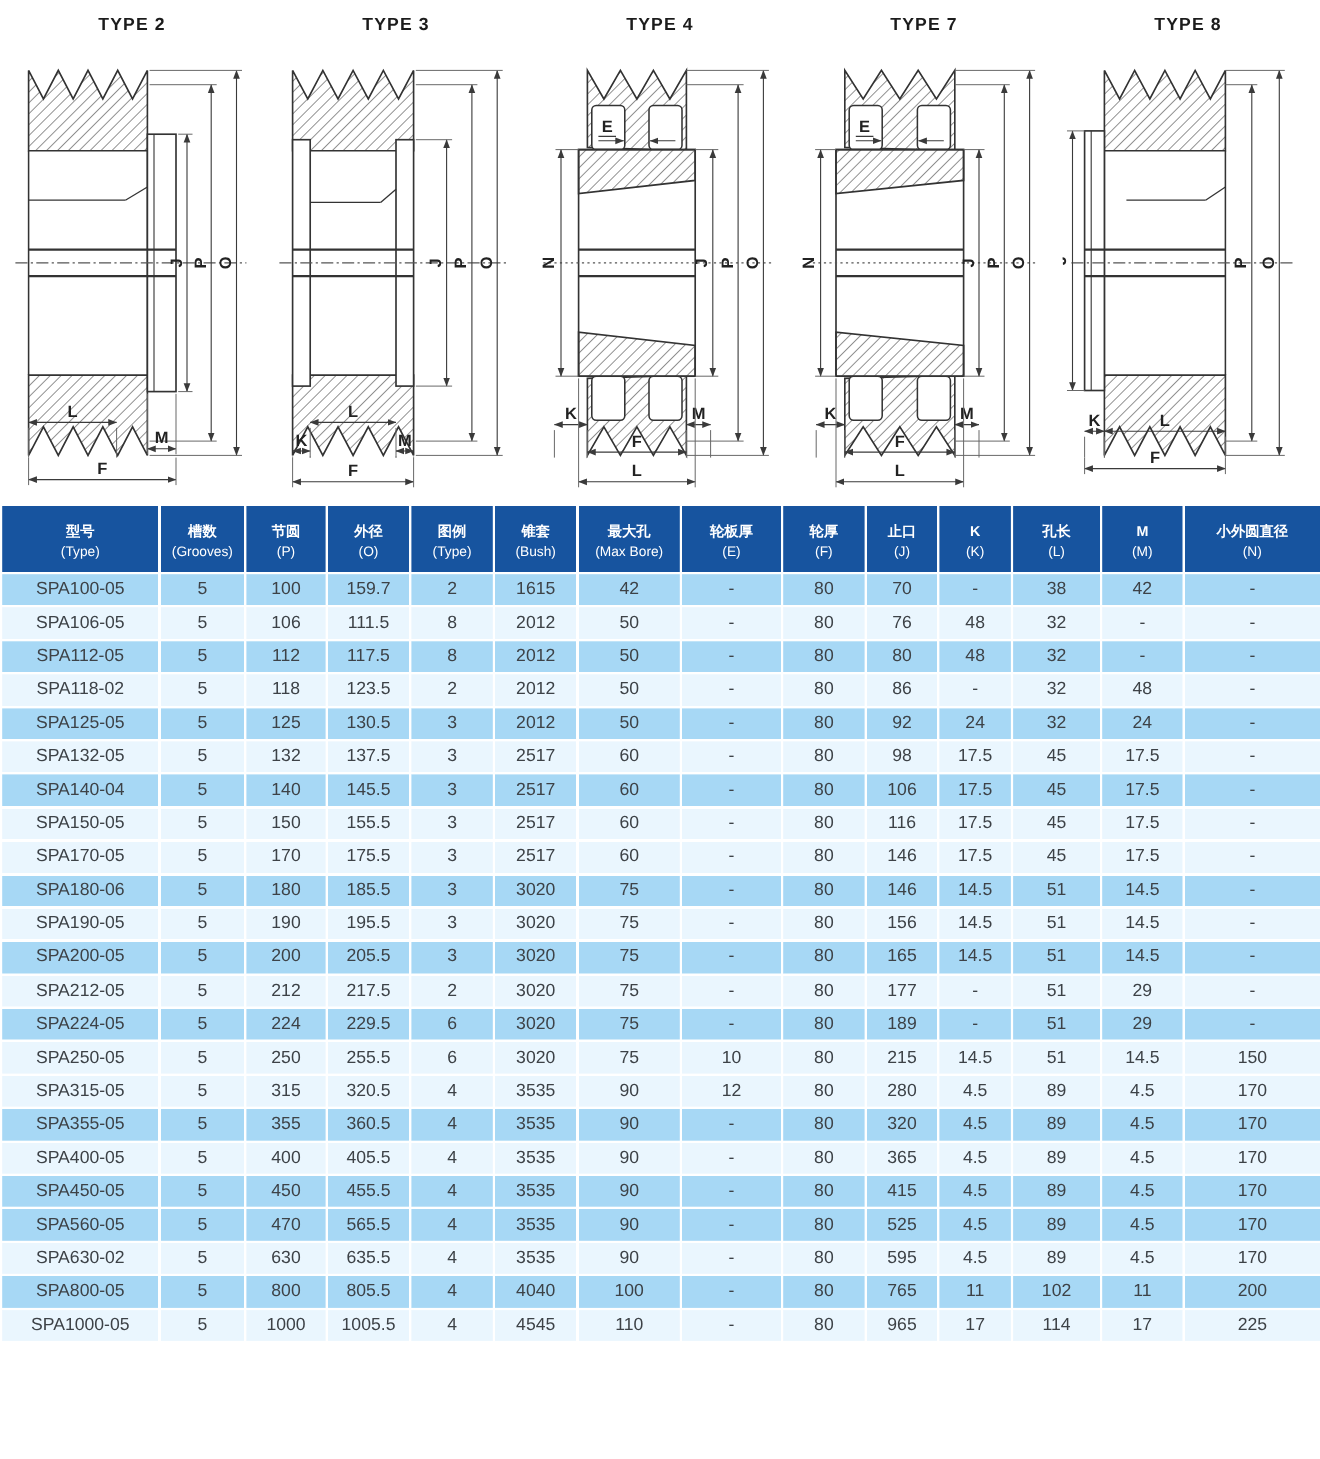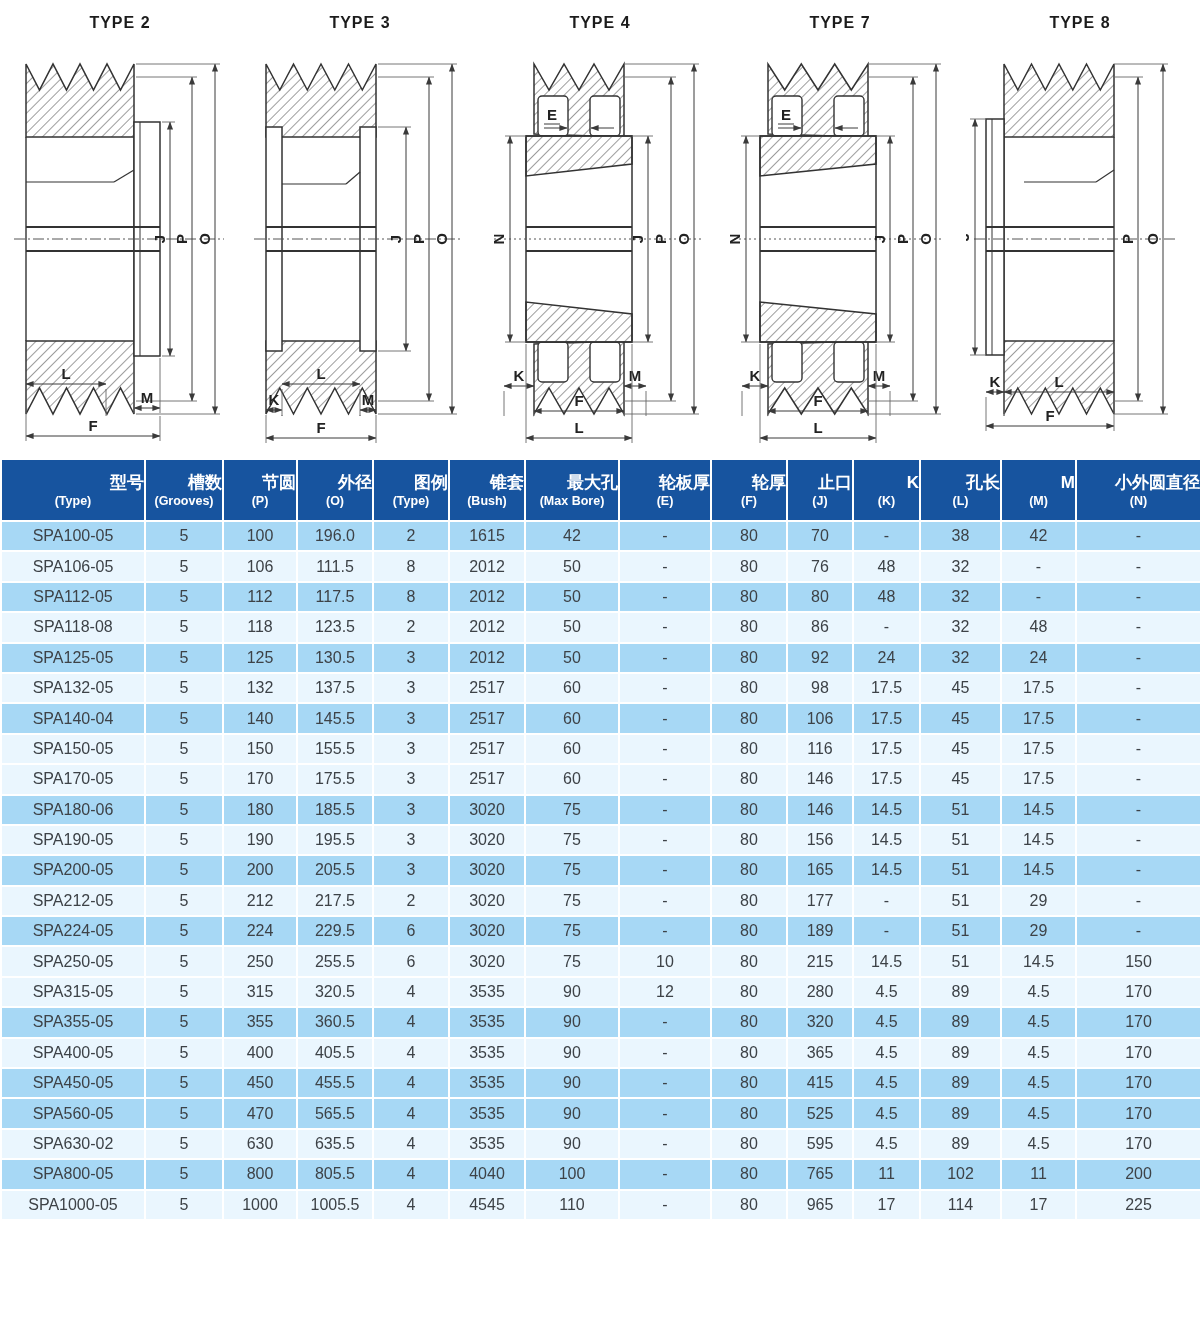--- a/index.html
+++ b/index.html
@@ -7,22 +7,22 @@
         font-family:"Liberation Sans",sans-serif;}
   
   .diagram-strip{display:flex;width:1200px;height:458px;padding-top:6px;box-sizing:border-box;justify-content:flex-end;}
   .diagram{width:240px;display:flex;flex-direction:column;align-items:center;}
   .dtitle{font-size:16px;font-weight:bold;color:#1c1c1c;letter-spacing:1px;
           margin:8px 0 2px 0;text-align:center;}
   
   table.spec{width:1200px;border-collapse:collapse;table-layout:fixed;}
   table.spec th,table.spec td{border:2px solid #fff;padding:0;text-align:center;overflow:hidden;}
   table.spec thead th{background:var(--header-bg);color:var(--header-text);height:60px;vertical-align:middle;}
-  .th-zh{font-size:17px;font-weight:bold;line-height:21px;text-align:right;}
-  .th-en{font-size:12.5px;font-weight:bold;line-height:16px;}
+  .th-zh{font-size:13px;font-weight:bold;line-height:21px;}
+  .th-en{font-size:12.5px;font-weight:normal;line-height:16px;}
   table.spec tbody td{height:28.4px;font-size:16px;color:var(--body-text);}
   table.spec tbody tr.odd td{background:var(--row-dark);}
   table.spec tbody tr.even td{background:var(--row-light);}
 </style>
 </head>
 <body>
 
 <div class="page">
   <div class="diagram-strip" id="diagram-strip">
       <div class="diagram">
@@ -369,21 +369,21 @@
             <div class="th-zh">小外圆直径</div>
             <div class="th-en">(N)</div>
           </th>
         </tr>
       </thead>
     <tbody id="spec-body">
         <tr class="odd">
           <td>SPA100-05</td>
           <td>5</td>
           <td>100</td>
-          <td>196.0</td>
+          <td>159.7</td>
           <td>2</td>
           <td>1615</td>
           <td>42</td>
           <td>-</td>
           <td>80</td>
           <td>70</td>
           <td>-</td>
           <td>38</td>
           <td>42</td>
           <td>-</td>
@@ -414,21 +414,21 @@
           <td>50</td>
           <td>-</td>
           <td>80</td>
           <td>80</td>
           <td>48</td>
           <td>32</td>
           <td>-</td>
           <td>-</td>
         </tr>
         <tr class="even">
-          <td>SPA118-08</td>
+          <td>SPA118-02</td>
           <td>5</td>
           <td>118</td>
           <td>123.5</td>
           <td>2</td>
           <td>2012</td>
           <td>50</td>
           <td>-</td>
           <td>80</td>
           <td>86</td>
           <td>-</td>

